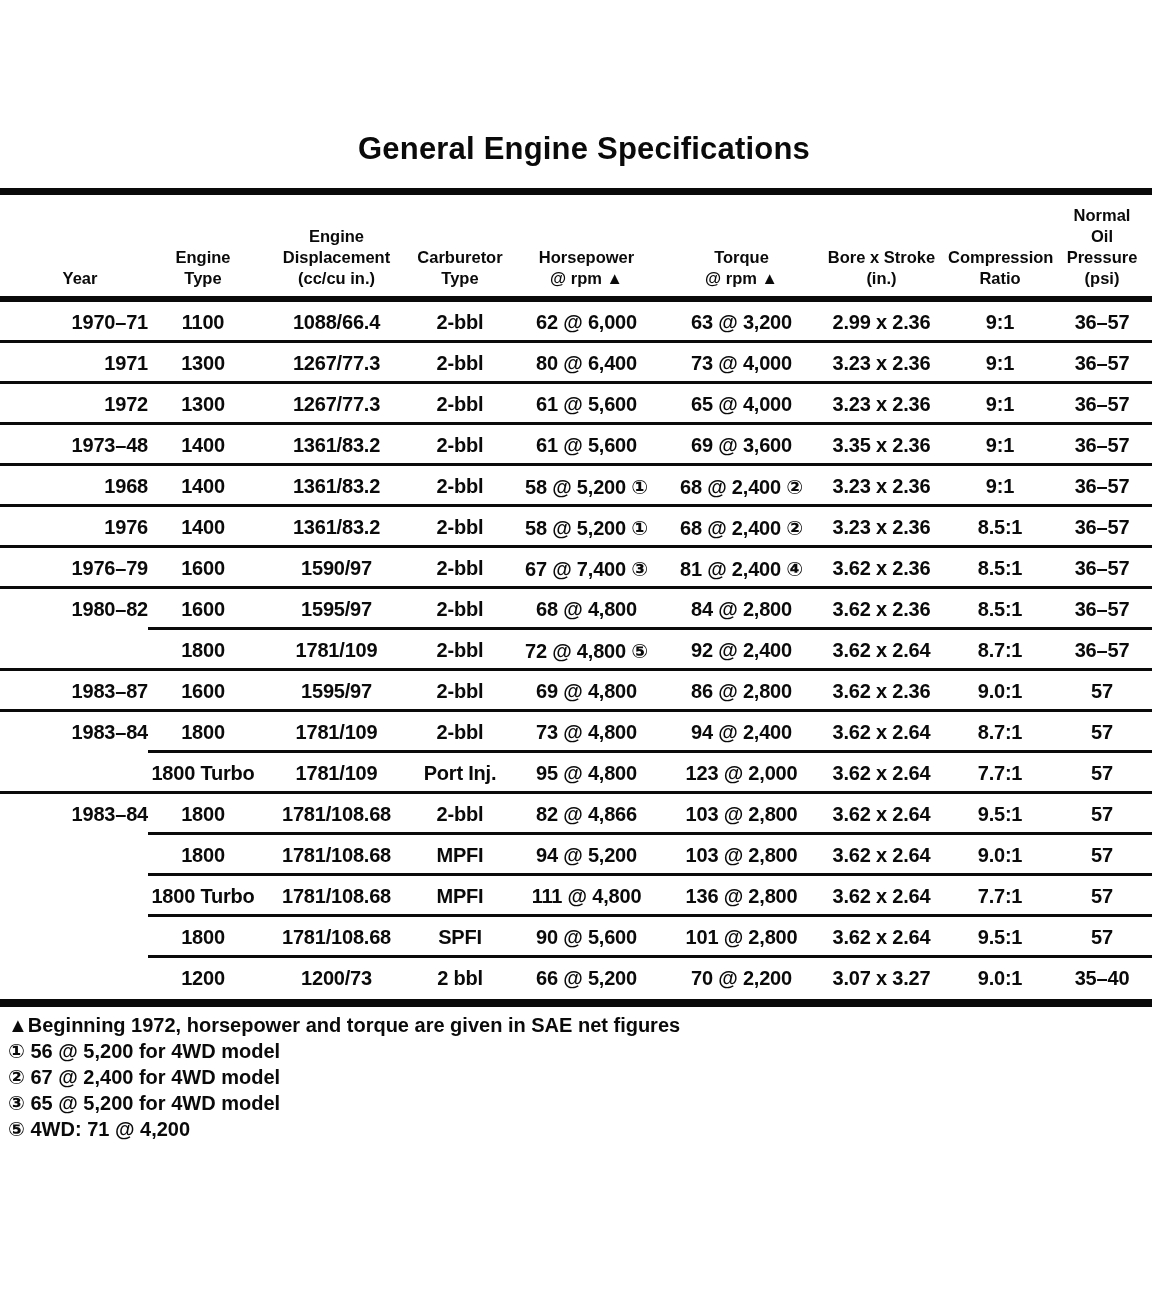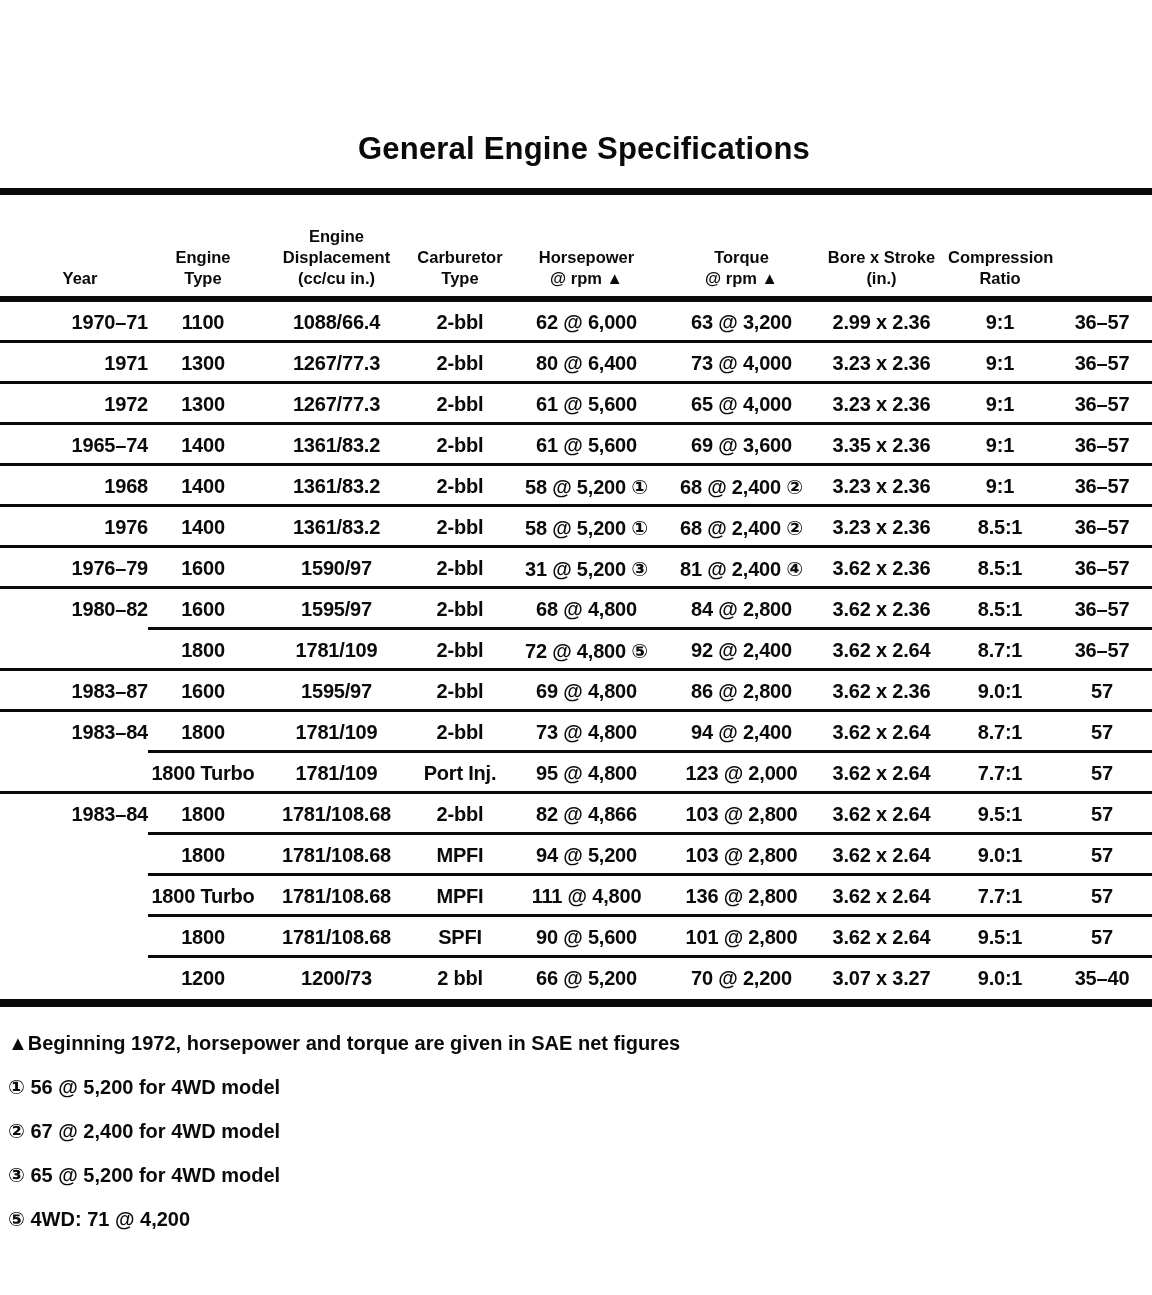--- a/index.html
+++ b/index.html
@@ -73,21 +73,21 @@
   }
   .td.col-year { text-align: right; padding-left: 6px; }
 
   .footnotes {
     position: absolute;
     top: 1012px; left: 8px;
     font-size: 20px;
     font-weight: 700;
     line-height: 26px;
   }
-  .footnote { white-space: nowrap; margin-top: 18px; }
+  .footnote { white-space: nowrap; }
 </style>
 </head>
 <body>
 
 <div class="page">
 
   <h1 class="page-title">General Engine Specifications</h1>
 
   <div class="rule rule-top"></div>
 
@@ -101,20 +101,24 @@
     <div class="th">Carburetor
 Type</div>
     <div class="th">Horsepower
 @ rpm ▲</div>
     <div class="th">Torque
 @ rpm ▲</div>
     <div class="th">Bore x Stroke
 (in.)</div>
     <div class="th">Compression
 Ratio</div>
+    <div class="th">Normal
+Oil
+Pressure
+(psi)</div>
   </div>
 
   <div class="rule rule-header"></div>
 
   <div class="tbody">
 
     <div class="row grid-row sep-full">
       <div class="td col-year">1970–71</div>
       <div class="td">1100</div>
       <div class="td">1088/66.4</div>
@@ -144,21 +148,21 @@
       <div class="td">1267/77.3</div>
       <div class="td">2-bbl</div>
       <div class="td">61 @ 5,600</div>
       <div class="td">65 @ 4,000</div>
       <div class="td">3.23 x 2.36</div>
       <div class="td">9:1</div>
       <div class="td">36–57</div>
     </div>
 
     <div class="row grid-row sep-full">
-      <div class="td col-year">1965–74</div>
+      <div class="td col-year">1973–48</div>
       <div class="td">1400</div>
       <div class="td">1361/83.2</div>
       <div class="td">2-bbl</div>
       <div class="td">61 @ 5,600</div>
       <div class="td">69 @ 3,600</div>
       <div class="td">3.35 x 2.36</div>
       <div class="td">9:1</div>
       <div class="td">36–57</div>
     </div>
 
@@ -184,21 +188,21 @@
       <div class="td">3.23 x 2.36</div>
       <div class="td">8.5:1</div>
       <div class="td">36–57</div>
     </div>
 
     <div class="row grid-row sep-full">
       <div class="td col-year">1976–79</div>
       <div class="td">1600</div>
       <div class="td">1590/97</div>
       <div class="td">2-bbl</div>
-      <div class="td">31 @ 5,200 ③</div>
+      <div class="td">67 @ 7,400 ③</div>
       <div class="td">81 @ 2,400 ④</div>
       <div class="td">3.62 x 2.36</div>
       <div class="td">8.5:1</div>
       <div class="td">36–57</div>
     </div>
 
     <div class="row grid-row sep-partial">
       <div class="td col-year">1980–82</div>
       <div class="td">1600</div>
       <div class="td">1595/97</div>

